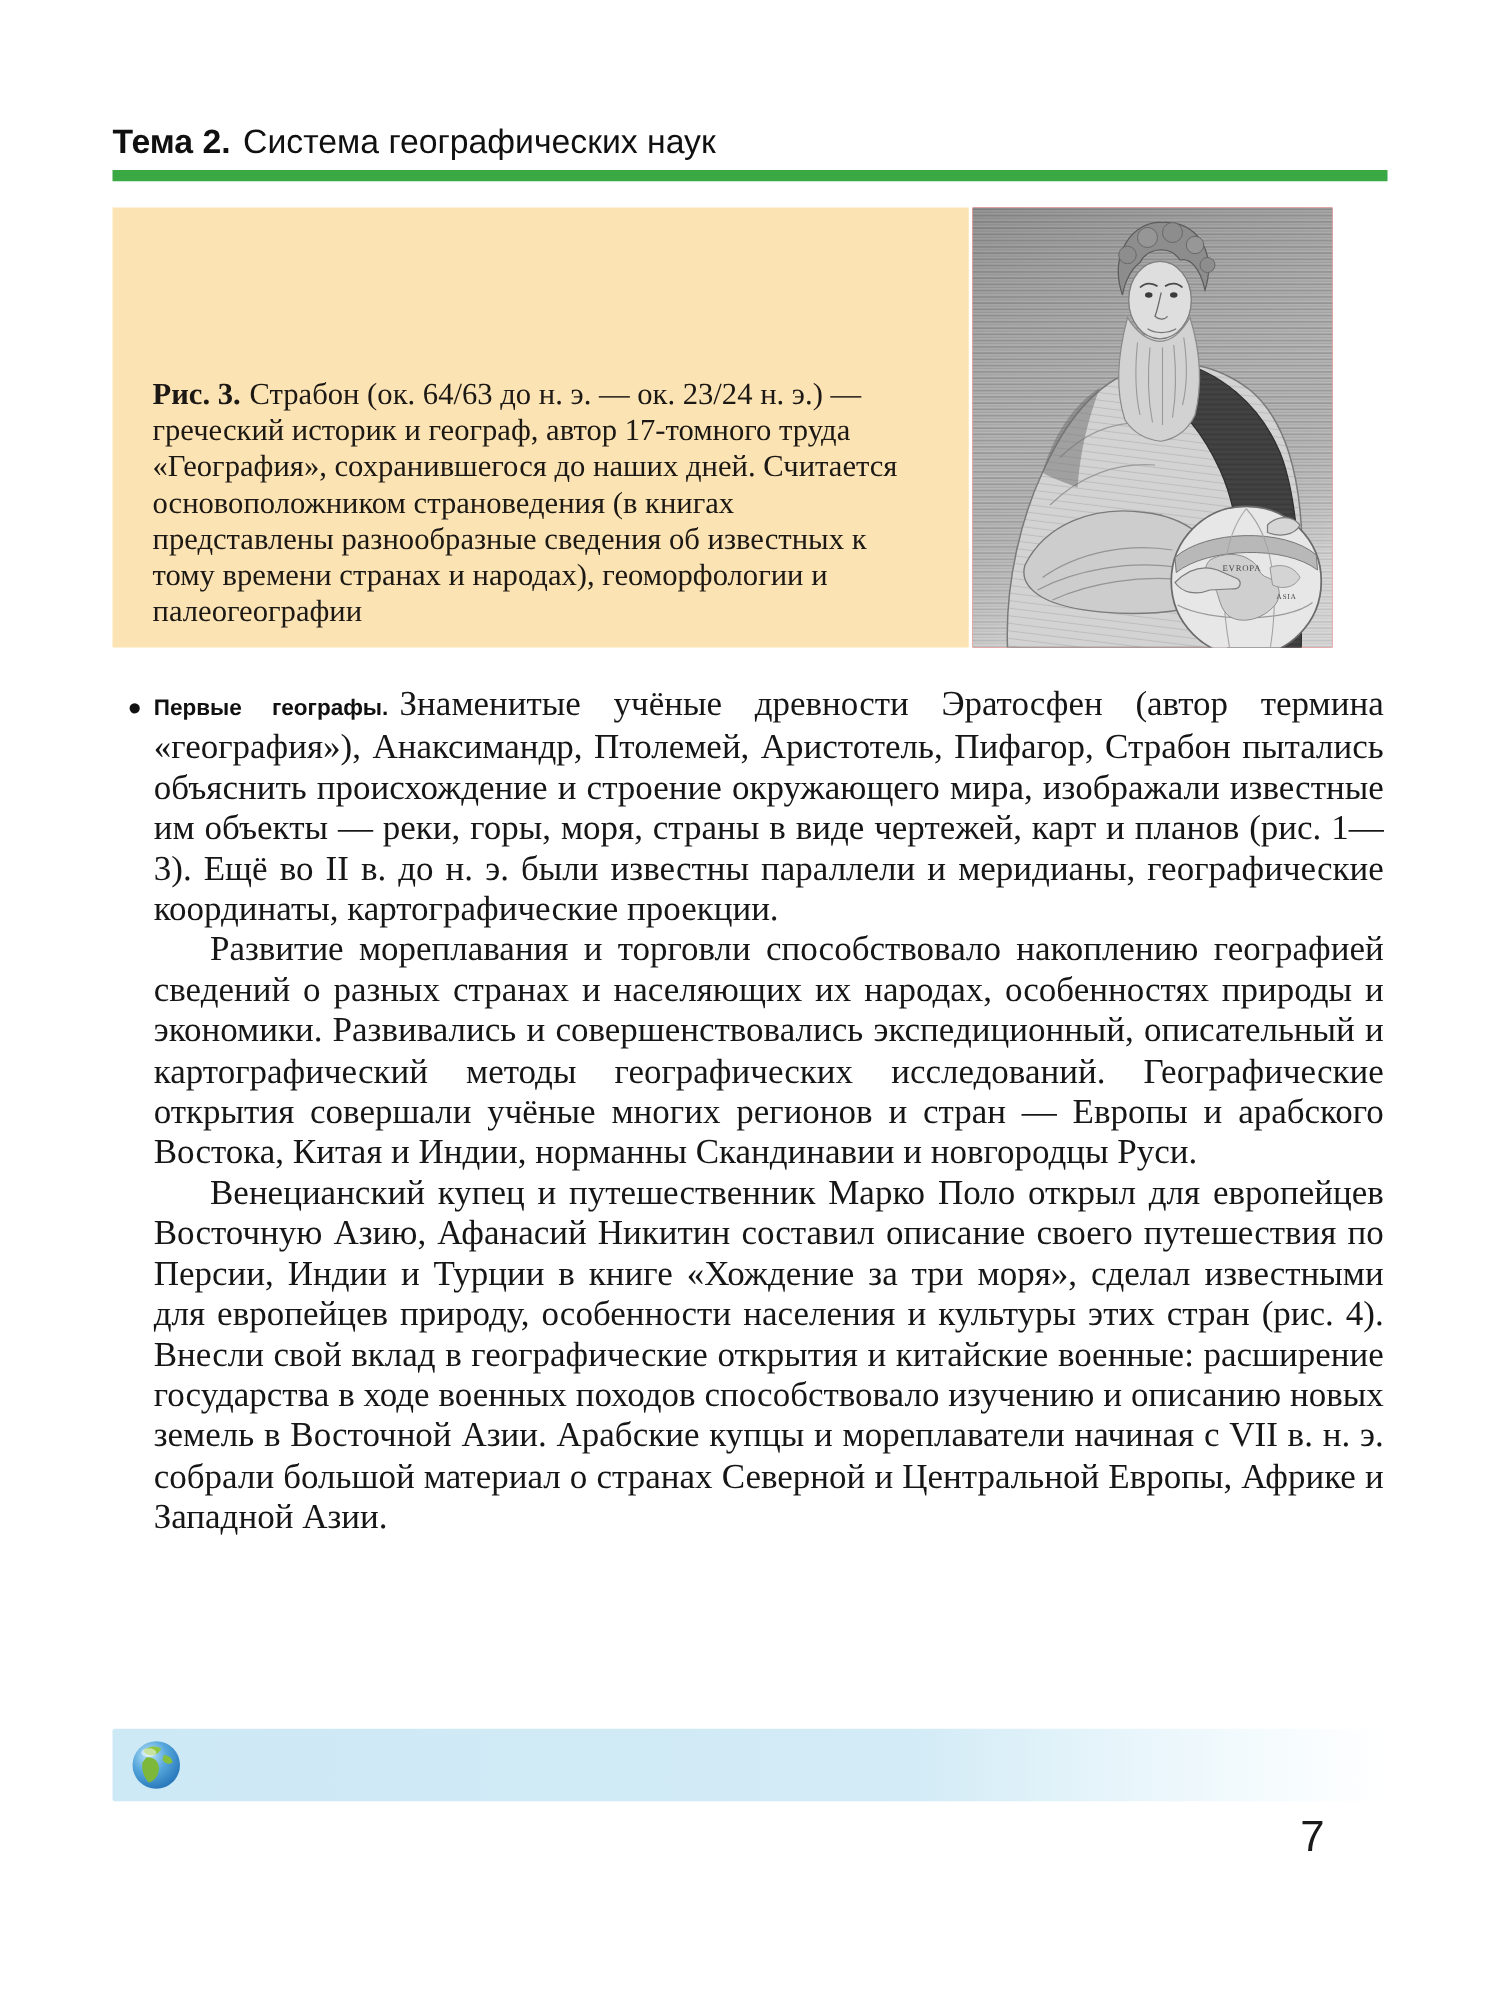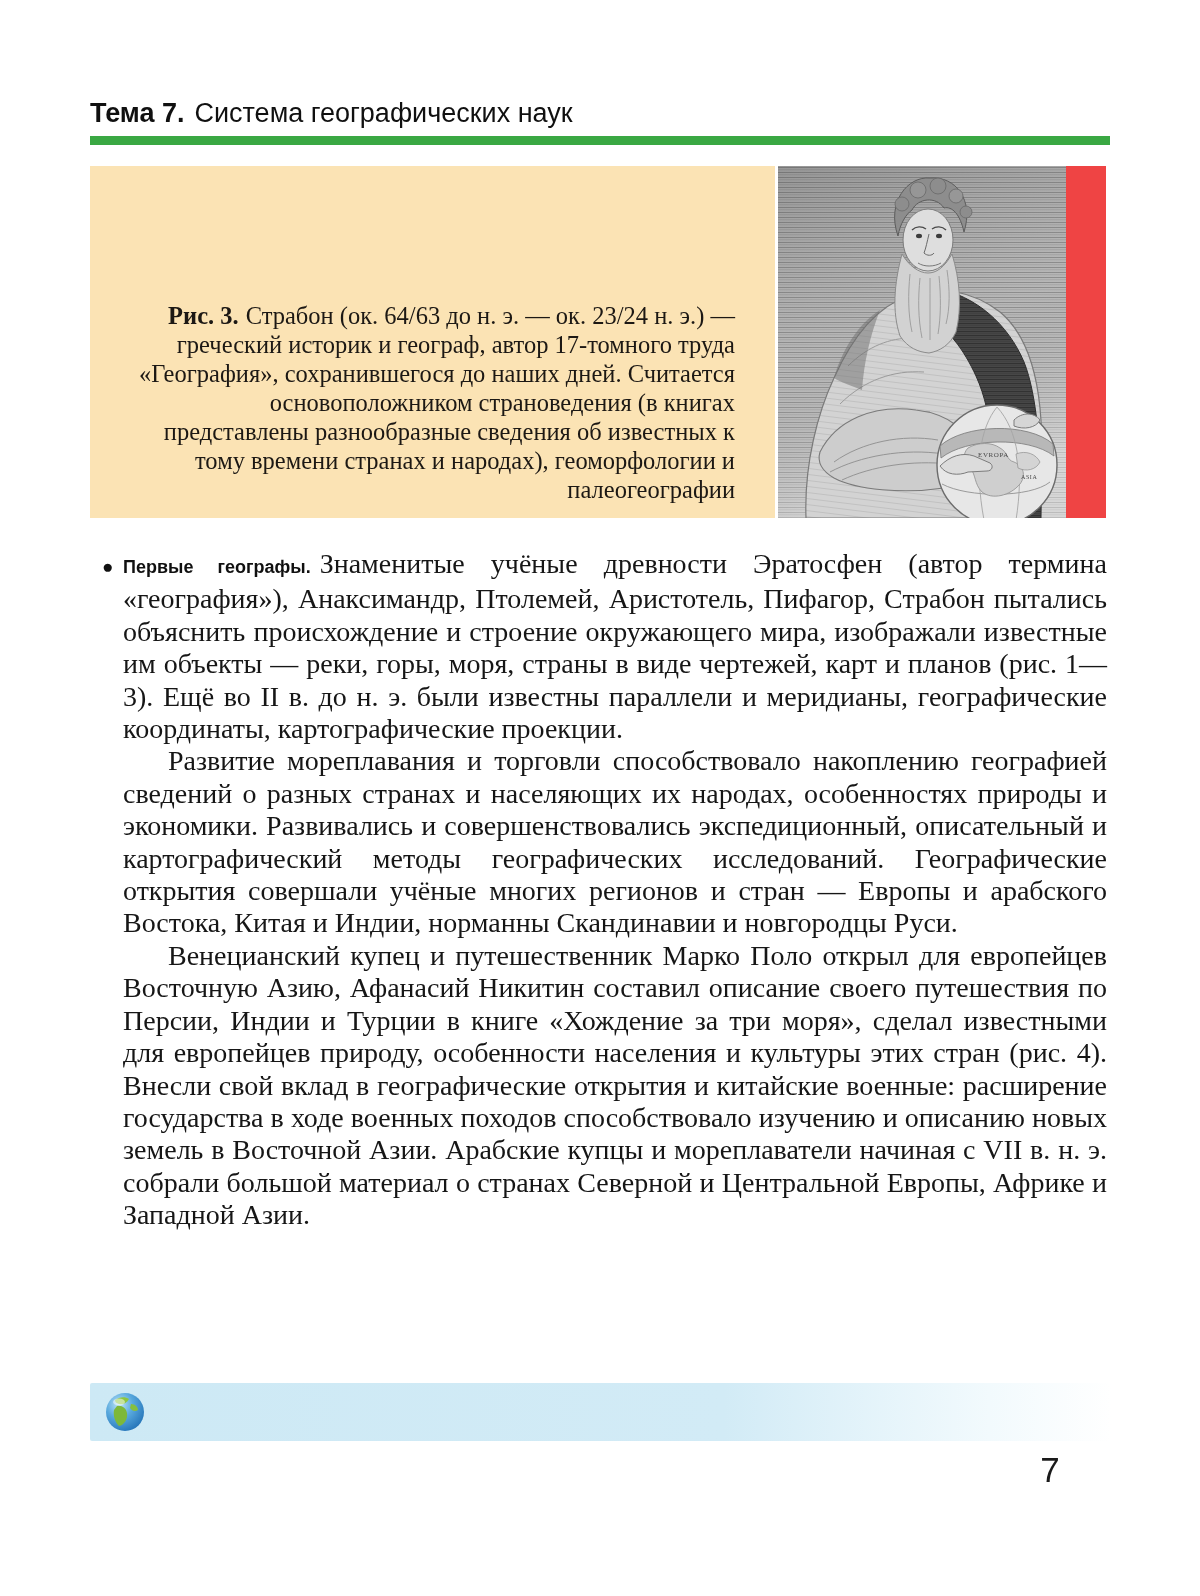--- a/index.html
+++ b/index.html
@@ -37,30 +37,29 @@
     left: 90px; top: 166px;
     width: 1020px; height: 352px;
     display: flex;
   }
   .caption-box {
     width: 685px; height: 352px;
     background: #fbe3b4;
     display: flex;
     align-items: flex-end;
     padding: 17px 40px 14px 32px;
-    text-align: right;
   }
   .caption {
     font-size: 24.5px;
     line-height: 29px;
     color: #1c1814;
   }
   .caption-label { font-weight: bold; margin-right: 7px; }
   .portrait {
-    width: 328px; height: 352px;
+    width: 288px; height: 352px;
     margin-left: 3px;
     background: #ef4444;
   }
   .portrait svg { display: block; width: 288px; height: 352px; }
 
   
   .body-text {
     position: absolute;
     left: 123px; top: 548px;
     width: 984px;
@@ -121,21 +120,21 @@
   .eng-label {
     font-family: "Liberation Serif", serif;
     fill: #4a4a4a;
     letter-spacing: 0.6px;
   }
 </style>
 </head>
 <body>
 
 <div class="theme-header">
-  <span class="theme-label">Тема 7.</span><span class="theme-title">Система географических наук</span>
+  <span class="theme-label">Тема 2.</span><span class="theme-title">Система географических наук</span>
 </div>
 <div class="green-bar"></div>
 
 <div class="figure-row">
   <div class="caption-box">
     <p class="caption">
       <span class="caption-label">Рис. 3.</span><span>Страбон (ок. 64/63 до н. э. — ок. 23/24 н. э.) — греческий историк и географ, автор 17-томного труда «География», сохранившегося до наших дней. Считается основоположником страноведения (в книгах представлены разнообразные сведения об известных к тому времени странах и народах), геоморфологии и палеогеографии</span>
     </p>
   </div>
   <div class="portrait">

